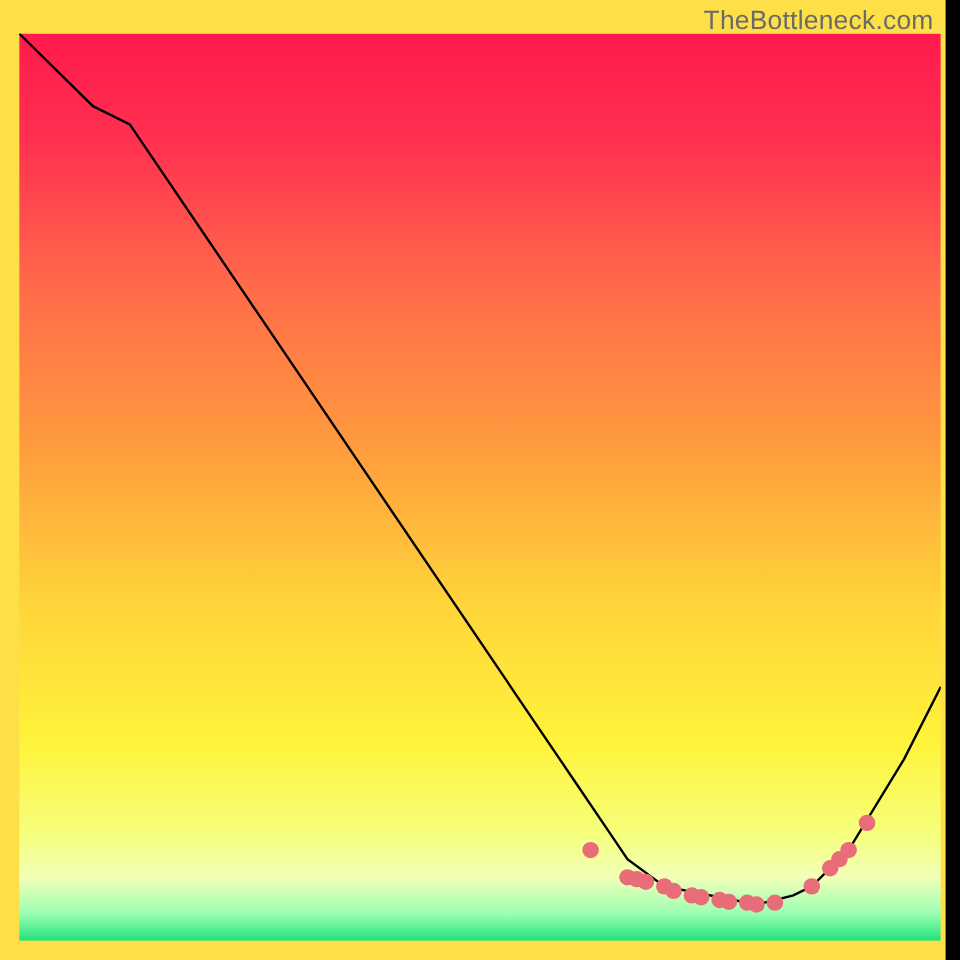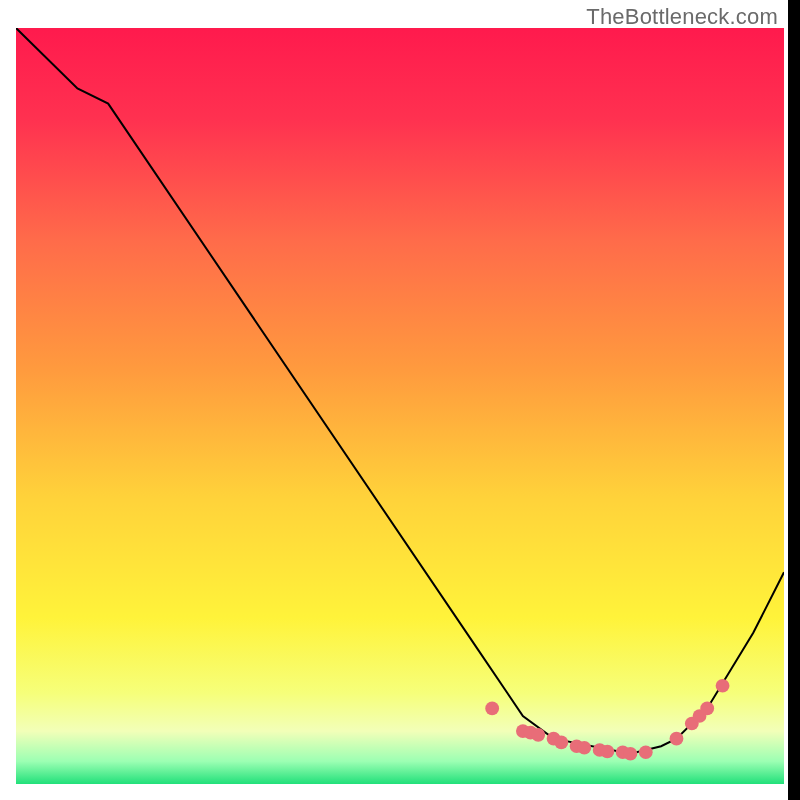--- a/index.html
+++ b/index.html
@@ -8,21 +8,21 @@
     width: 800px;
     height: 800px;
     background: #000;
     overflow: hidden;
     font-family: Arial, Helvetica, sans-serif;
   }
   .outer {
     position: relative;
     width: 788px;
     height: 800px;
-    background: #ffffff;
+    background: #fde047;
   }
   .watermark {
     position: absolute;
     top: 4px;
     right: 10px;
     color: #6a6a6a;
     font-size: 22px;
     font-weight: 500;
     letter-spacing: 0.2px;
     z-index: 20;

